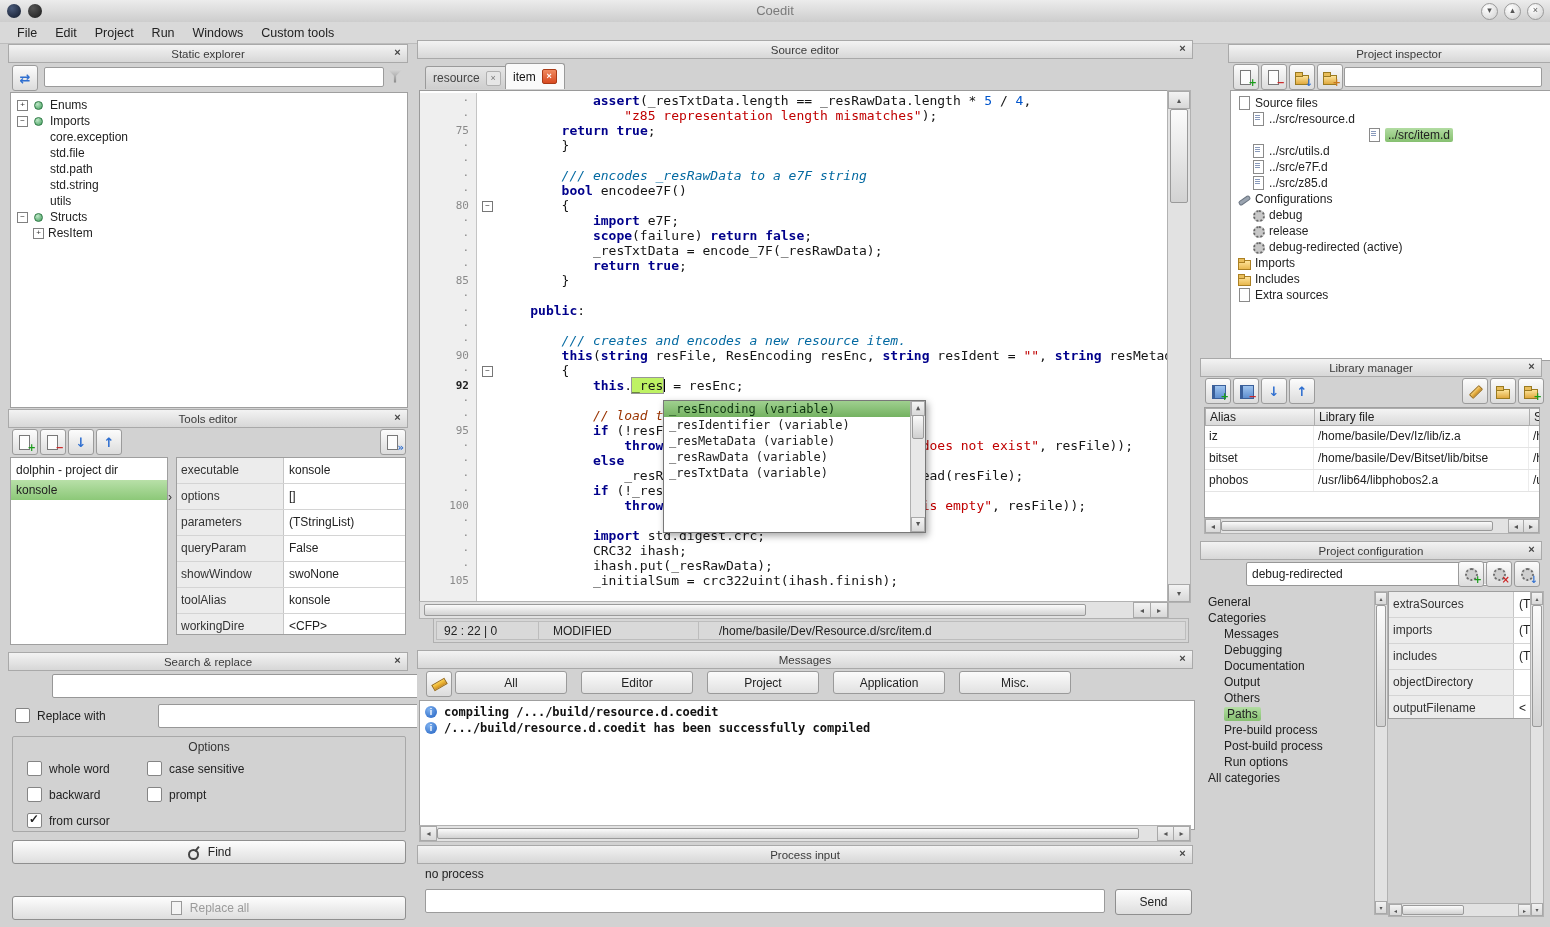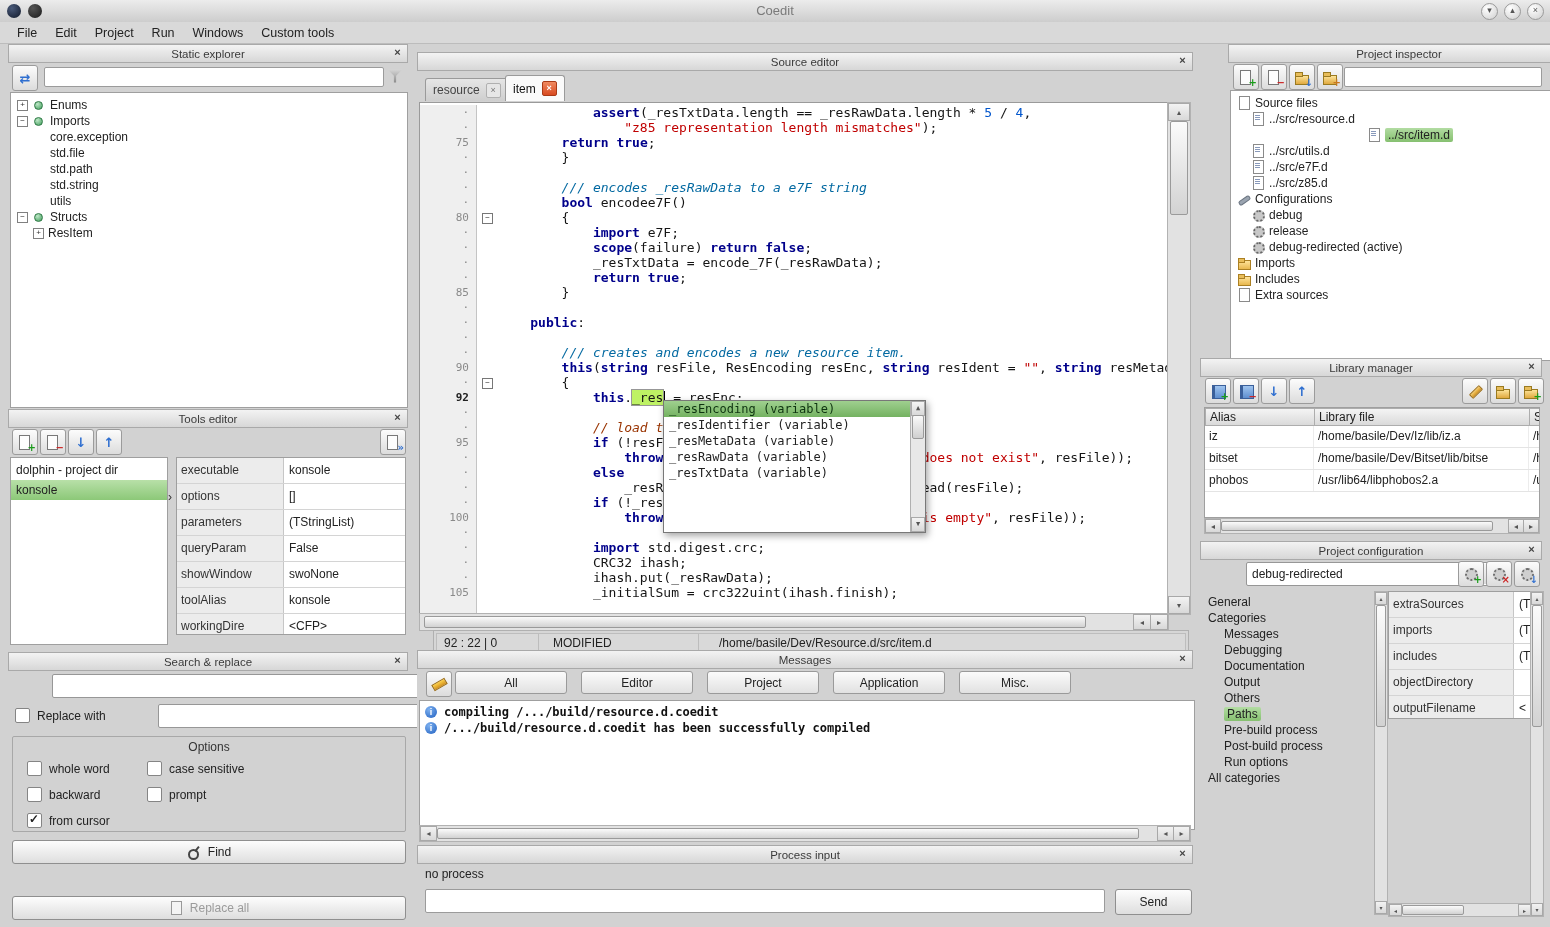--- a/index.html
+++ b/index.html
@@ -310,21 +310,21 @@
     <div class="btn" style="left:4px;top:188px;width:392px;height:22px;">
       <span class="bic bic-find"></span>
       <span>Find</span>
     </div>
     <div class="btn disabled" style="left:4px;top:244px;width:392px;height:22px;">
       <span class="bic bic-doc"></span>
       <span>Replace all</span>
     </div>
   </div>
 
-  <div class="panel" id="p-source" style="left:417px;top:52px;width:776px;height:601px;">
+  <div class="panel" id="p-source" style="left:417px;top:40px;width:776px;height:601px;">
     <div class="phead">
       <span>Source editor</span>
       <span class="px">×</span>
     </div>
     <div class="tab" style="left:8px;top:26px;height:22px;">
       <span>resource</span>
       <span class="tclose">×</span>
     </div>
     <div class="tab active" style="left:88px;top:23px;height:25px;">
       <span>item</span>

